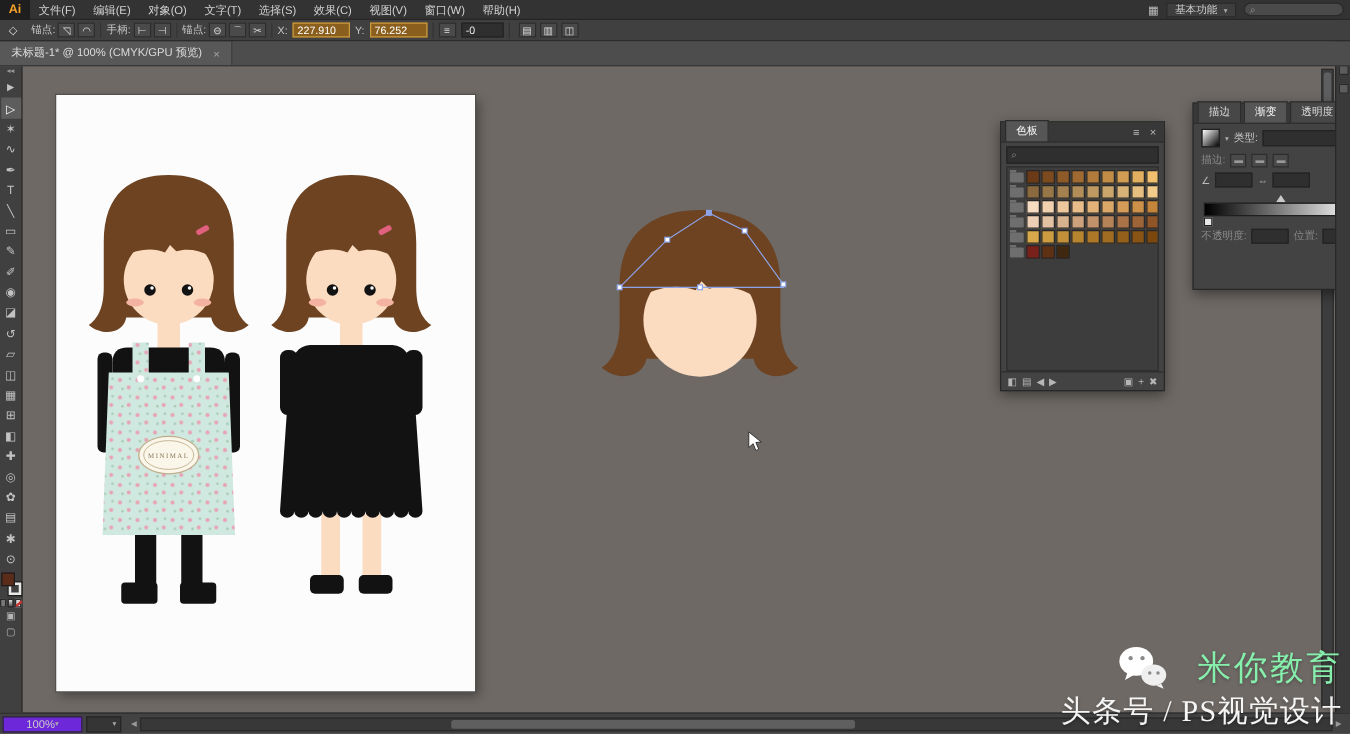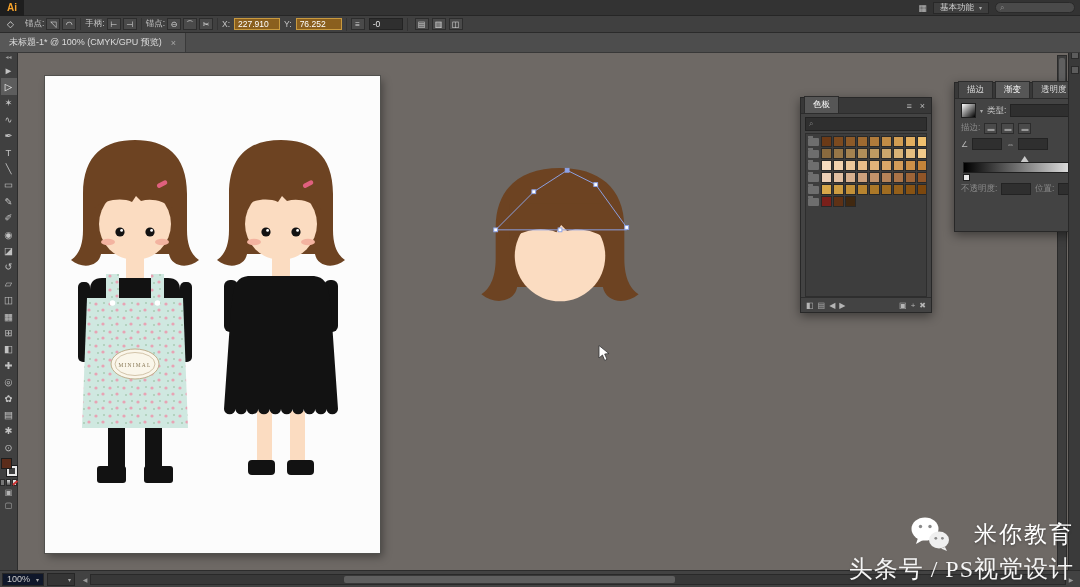--- a/index.html
+++ b/index.html
@@ -120,44 +120,55 @@
     border-left:1px solid #282828; z-index:34; display:flex; flex-direction:column; align-items:center;
     padding-top:4px; gap:7px; color:#aaa; font-size:6px; }
   .dock-icon { width:8px; height:8px; background:#5c5c5c; border:1px solid #2a2a2a; }
   .vscroll { position:absolute; right:1px; top:2px; bottom:4px; width:10px; background:#3d3d3d;
     border:1px solid #2b2b2b; z-index:20; }
   .vscroll .thumb { position:absolute; top:2px; left:1px; right:1px; height:118px; background:#5f5f5f; border-radius:2px; }
 
   .statusbar { position:absolute; left:0; right:0; bottom:0; height:17px; background:#424242;
     border-top:1px solid #2c2c2c; display:flex; align-items:center; gap:3px; padding:0 2px;
     font-size:9px; color:#ccc; z-index:40; }
-  .zoom-box { min-width:42px; height:13px; background:#0f172a; border:1px solid #262626;
-    display:flex; align-items:center; justify-content:space-between; padding:0 4px; }
+  .zoom-box { min-width:42px; height:13px; background:#6d28d9; border:1px solid #262626;
+    display:flex; align-items:center; justify-content:space-between; padding:0 18px; }
   .nav-box { width:28px; height:13px; background:#353535; border:1px solid #262626;
     display:flex; align-items:center; justify-content:flex-end; padding:0 3px; }
   .hscroll { flex:1; display:flex; align-items:center; height:13px; margin:0 2px; }
   .sb-arrow { font-size:6px; color:#999; width:10px; text-align:center; }
   .track { flex:1; height:11px; background:#383838; border:1px solid #292929; position:relative; }
   .track .thumb { position:absolute; left:26%; width:34%; top:1px; bottom:1px; background:#5f5f5f; border-radius:2px; }
 
   
   .watermark { position:absolute; right:6px; bottom:2px; z-index:60; text-align:center; color:#fff; }
   .wm-row { display:flex; align-items:center; justify-content:flex-end; gap:8px; }
-  .wm-brand { font-size:23px; letter-spacing:2px; color:#ffffff; font-weight:500;
+  .wm-brand { font-size:27px; letter-spacing:2px; color:#86efac; font-weight:500;
     text-shadow:0 1px 3px rgba(0,0,0,.35);margin-left:16px; }
   .wm-caption { font-family:Liberation Serif, serif; font-size:24px; color:#f5f5f5;
     letter-spacing:1px; margin-top:1px; text-shadow:0 1px 3px rgba(0,0,0,.3); }
 </style>
 </head>
 <body>
 
 <div class="app">
 
   <header class="menubar">
     <div class="ai-logo">Ai</div>
+    <nav id="menu-items">
+        <span class="menu-item">文件(F)</span>
+        <span class="menu-item">编辑(E)</span>
+        <span class="menu-item">对象(O)</span>
+        <span class="menu-item">文字(T)</span>
+        <span class="menu-item">选择(S)</span>
+        <span class="menu-item">效果(C)</span>
+        <span class="menu-item">视图(V)</span>
+        <span class="menu-item">窗口(W)</span>
+        <span class="menu-item">帮助(H)</span>
+      </nav>
     <div class="menubar-right">
       <span class="mb-icon">▦</span>
       <button class="workspace-btn">
         <span>基本功能</span>
         <span class="caret">▾</span>
       </button>
       <div class="search-box">
         <span>⌕</span>
       </div>
     </div>

